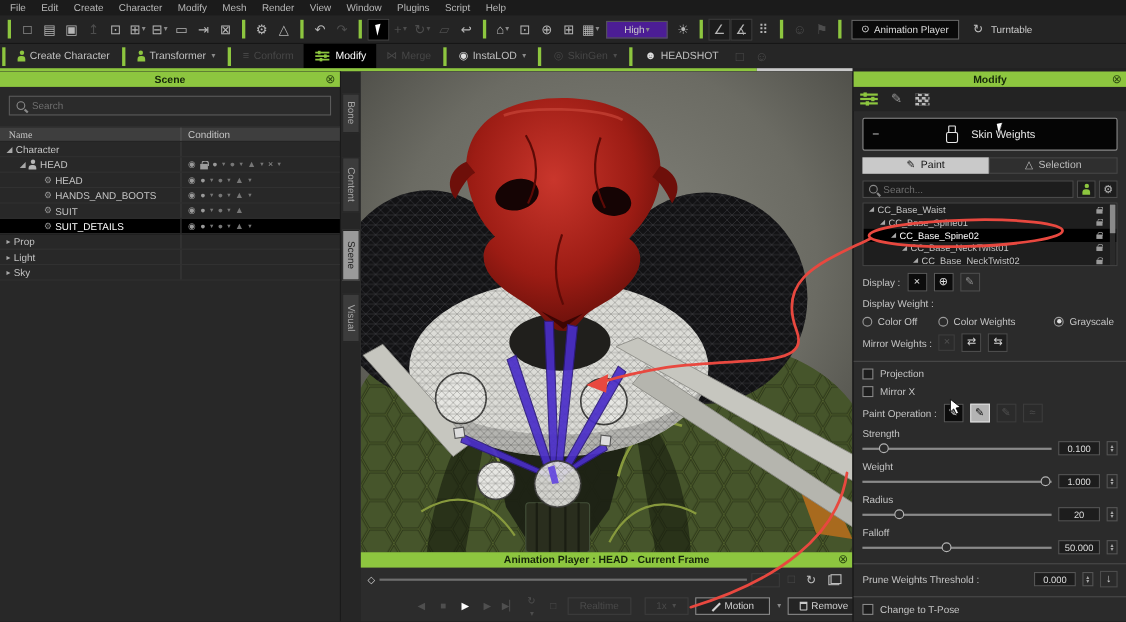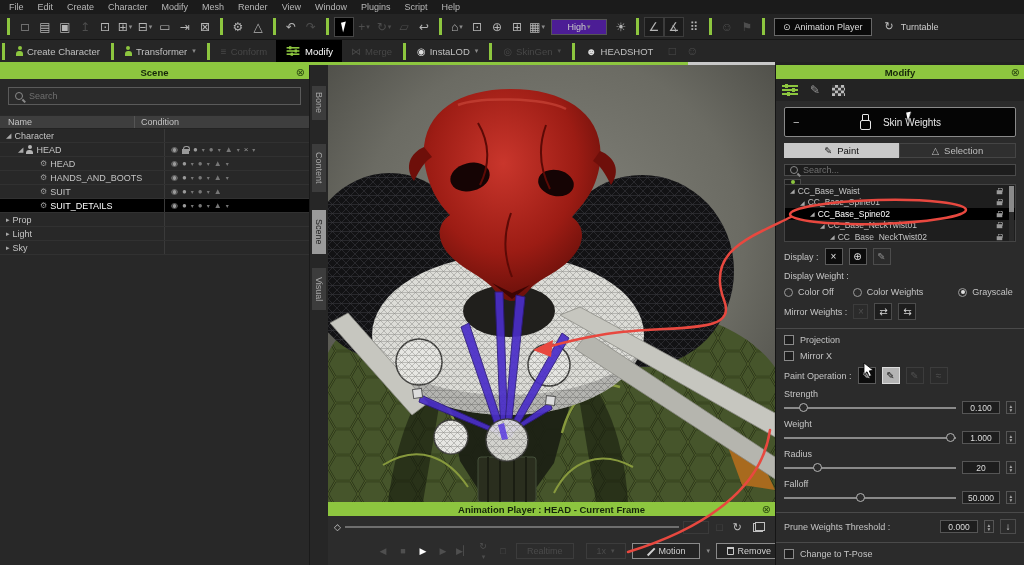--- a/index.html
+++ b/index.html
@@ -39,21 +39,21 @@
   .panel-header { height:14px; background:#8dc63f; color:#15260a; font-weight:bold; font-size:9.5px; display:flex; align-items:center; justify-content:center; position:relative; }
   .panel-close { position:absolute; right:4px; top:0; color:#2c4a11; font-size:11px; line-height:14px; font-weight:normal; }
 
   
   #scene-panel { position:absolute; left:0; top:0; width:310px; height:500px; background:#282828; border-right:1px solid #1a1a1a; }
   #scene-search { margin:8px 8px 10px 8px; height:18px; border:1px solid #5a5a5a; background:#2b2b2b; display:flex; align-items:center; gap:6px; padding:0 6px; }
   .mag { width:8px; height:8px; border:1.5px solid #8a8a8a; border-radius:50%; position:relative; flex:none; }
   .mag::after { content:""; position:absolute; width:4px; height:1.5px; background:#8a8a8a; transform:rotate(45deg); left:6px; top:7px; }
   .placeholder { color:#6f6f6f; font-size:9px; }
   #scene-cols { display:flex; height:14px; background:#3e3e3e; border-top:1px solid #2a2a2a; border-bottom:1px solid #232323; font-size:9px; color:#c4c4c4; align-items:center; }
-  .colname { width:135px; padding-left:8px; height:100%; display:flex; align-items:center; border-right:1px solid #555; }
+  .colname { width:165px; padding-left:8px; height:100%; display:flex; align-items:center; border-right:1px solid #555;font-family:Liberation Serif, serif; }
   .colcond { flex:1; padding-left:6px; }
   .srow { display:flex; height:14px; align-items:center; font-size:9px; border-bottom:1px solid #313131; color:#c4c4c4; }
   .srow .nm { width:165px; display:flex; align-items:center; height:100%; border-right:1px solid #3a3a3a; overflow:hidden; }
   .srow .cond { flex:1; display:flex; align-items:center; gap:4px; padding-left:6px; height:100%; overflow:hidden; }
   .srow.sel { background:#000; color:#fff; }
   .tri { font-size:7px; color:#a8a8a8; margin:0 3px 0 0; flex:none; }
   .ci { font-size:8px; color:#9a9a9a; line-height:1; }
   .ci.dk { color:#777; }
   .cdd { font-size:6px; color:#777; }
   .gear-g { font-size:8px; color:#9a9a9a; margin-right:3px; }
@@ -106,21 +106,21 @@
   #skin-weights-bar .minus { position:absolute; left:8px; font-size:11px; color:#cfcfcf; }
   .sw-center { margin:0 auto; display:flex; align-items:center; gap:13px; font-size:10px; }
   .sw-person { width:11px; height:16px; position:relative; }
   .sw-person::before { content:""; position:absolute; width:5px; height:5px; border:1px solid #e8e8e8; border-radius:1px; left:3px; top:0; }
   .sw-person::after { content:""; position:absolute; width:9px; height:8px; border:1px solid #e8e8e8; border-radius:2px; left:1px; top:6px; }
   .mini-cursor { position:absolute; width:0; height:0; border-left:5px solid #fff; border-bottom:9px solid transparent; transform:rotate(-12deg); filter:drop-shadow(0 0 1px #000); }
   #mode-tabs { display:flex; margin:4px 8px; height:15px; }
   .mode-tab { flex:1; display:flex; align-items:center; justify-content:center; gap:5px; font-size:9.5px; }
   .mode-tab.on { background:#c9c9c9; color:#111; }
   .mode-tab.off { background:#2f2f2f; color:#bdbdbd; border:1px solid #454545; }
-  #mod-search-row { display:flex; margin:6px 8px 4px 8px; gap:3px; height:16px;flex-direction:column; }
+  #mod-search-row { display:flex; margin:6px 8px 4px 8px; gap:3px; height:16px; }
   #mod-search { flex:1; border:1px solid #4a4a4a; background:#1d1d1d; display:flex; align-items:center; gap:5px; padding:0 5px; }
   .sq-btn { width:17px; height:16px; border:1px solid #4a4a4a; background:#1d1d1d; display:flex; align-items:center; justify-content:center; color:#b5b5b5; font-size:10px; }
   .person-g { width:7px; height:10px; position:relative; }
   .person-g::before { content:""; position:absolute; width:4px; height:4px; border-radius:50%; background:#8dc63f; left:1.5px; top:0; }
   .person-g::after { content:""; position:absolute; width:7px; height:5px; border-radius:3px 3px 0 0; background:#8dc63f; left:0; bottom:0; }
   #bone-list { margin:0 8px; height:58px; border:1px solid #444; background:#1e1e1e; position:relative; overflow:hidden; }
   .brow { display:flex; align-items:center; height:11.5px; font-size:8.5px; color:#c4c4c4; padding-right:14px; }
   .brow.sel { background:#000; color:#fff; }
   .brow .tri { font-size:6px; }
   .brow .lock-ic { position:absolute; right:12px; transform:scale(.8); }

